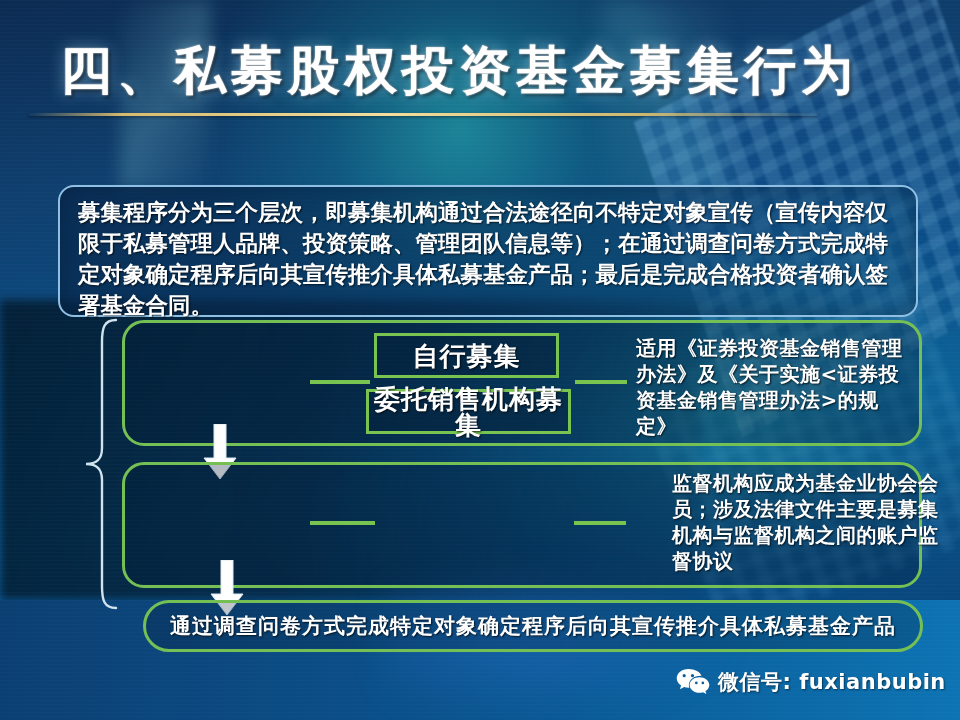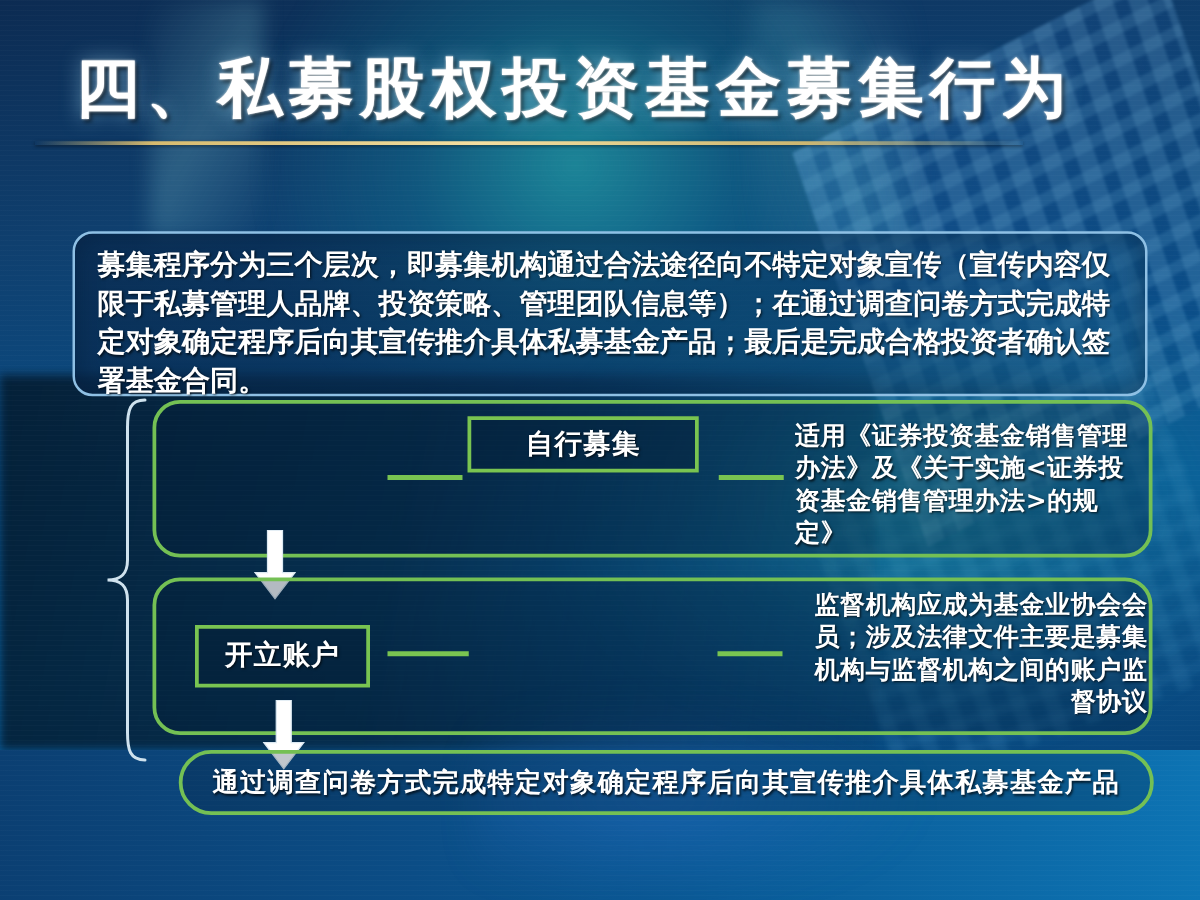--- a/index.html
+++ b/index.html
@@ -153,21 +153,21 @@
   .node {
     position: absolute;
     box-sizing: border-box;
     border: 3px solid #79c451;
     background: rgba(5,30,54,0.42);
     display: flex;
     align-items: center;
     justify-content: center;
     text-align: center;
     color: #ffffff;
-    font-size: 22px;
+    font-size: 26px;
     font-weight: bold;
     line-height: 26px;
     letter-spacing: 1px;
     text-shadow: 1px 1px 2px rgba(0,0,0,0.75);
   }
   .node-determine { left: 138px; top: 358px; width: 155px; height: 50px; }
   .node-self      { left: 374px; top: 333px; width: 185px; height: 45px; }
   .node-entrust   { left: 366px; top: 389px; width: 205px; height: 45px; }
   .node-account   { left: 156px; top: 500px; width: 140px; height: 50px; }
   .node-openacct  { left: 381px; top: 476px; width: 187px; height: 78px; font-size: 19.5px; line-height: 25px; }
@@ -196,21 +196,21 @@
   .side-text {
     position: absolute;
     color: #ffffff;
     font-size: 20px;
     line-height: 26px;
     font-weight: bold;
     letter-spacing: 0.5px;
     text-shadow: 1px 1px 2px rgba(0,0,0,0.75);
   }
   .side-1 { left: 636px; top: 335px; width: 280px; }
-  .side-2 { left: 638px; top: 470px; width: 280px; text-align: right; }
+  .side-2 { left: 672px; top: 470px; width: 280px; text-align: left; }
 
   
   .arrow-down { position: absolute; width: 34px; height: 56px; }
   .arrow-1 { left: 203px; top: 424px; }
   .arrow-2 { left: 210px; top: 560px; }
 
   
   .brace { position: absolute; left: 82px; top: 318px; width: 36px; height: 292px; }
   .level-label {
     position: absolute;
@@ -266,34 +266,45 @@
     <div class="intro-text">募集程序分为三个层次，即募集机构通过合法途径向不特定对象宣传（宣传内容仅限于私募管理人品牌、投资策略、管理团队信息等）；在通过调查问卷方式完成特定对象确定程序后向其宣传推介具体私募基金产品；最后是完成合格投资者确认签署基金合同。</div>
   </div>
 
   <svg class="brace" viewBox="0 0 36 292">
     <path d="M34 2 C22 2 20 10 20 24 L20 130 C20 142 14 146 4 146 C14 146 20 150 20 162 L20 268 C20 282 22 290 34 290" fill="none" stroke="#cfe2ee" stroke-width="2.4" stroke-linecap="round"></path>
   </svg>
 
   <div class="group-box group-row1"></div>
   <div class="conn conn-1"></div>
   <div class="node node-self">自行募集</div>
+  <div class="node node-entrust">委托销售机构募集</div>
   <div class="conn conn-2"></div>
   <div class="side-text side-1">适用《证券投资基金销售管理办法》及《关于实施&lt;证券投资基金销售管理办法&gt;的规定》</div>
 
   <svg class="arrow-down arrow-1" viewBox="0 0 34 56">
     <polygon points="11,0 23,0 23,34 33,34 17,55 1,34 11,34" fill="#ffffff" stroke="#dce9f2" stroke-width="1"></polygon>
   </svg>
 
   <div class="group-box group-row2"></div>
-  <div class="node node-account">开立账户</div>
   <div class="conn conn-3"></div>
   <div class="conn conn-4"></div>
   <div class="side-text side-2">监督机构应成为基金业协会会员；涉及法律文件主要是募集机构与监督机构之间的账户监督协议</div>
 
   <svg class="arrow-down arrow-2" viewBox="0 0 34 56">
     <polygon points="11,0 23,0 23,34 33,34 17,55 1,34 11,34" fill="#ffffff" stroke="#dce9f2" stroke-width="1"></polygon>
   </svg>
 
   <div class="group-box group-row3"></div>
   <div class="node-final">通过调查问卷方式完成特定对象确定程序后向其宣传推介具体私募基金产品</div>
 
+  <div class="watermark">
+    <svg class="wechat-icon" viewBox="0 0 40 33">
+      <path d="M14.5 1.2C6.9 1.2 0.8 6.1 0.8 12.1c0 3.4 2 6.4 5.1 8.4L4.6 25l4.9-2.5c1.6 0.5 3.3 0.8 5 0.8 0.4 0 0.8 0 1.2-0.05-0.35-1-0.55-2.05-0.55-3.15 0-6.1 6.0-11.0 13.4-11.0 0.5 0 1.0 0.02 1.5 0.07C28.7 4.8 22.3 1.2 14.5 1.2z" fill="#ffffff"></path>
+      <circle cx="9.6" cy="9.0" r="1.85" fill="#0c5d95"></circle>
+      <circle cx="19.4" cy="9.0" r="1.85" fill="#0c5d95"></circle>
+      <path d="M39.2 20.0c0-5.1-5.2-9.2-11.6-9.2s-11.6 4.1-11.6 9.2 5.2 9.2 11.6 9.2c1.4 0 2.8-0.2 4.1-0.6l4.0 2.1-1.05-3.5c2.8-1.7 4.55-4.3 4.55-7.2z" fill="#ffffff"></path>
+      <circle cx="23.9" cy="17.6" r="1.55" fill="#0c5d95"></circle>
+      <circle cx="31.6" cy="17.6" r="1.55" fill="#0c5d95"></circle>
+    </svg>
+    <span class="wm-text">微信号: fuxianbubin</span>
+  </div>
 
 </div>
 
 </body></html>

